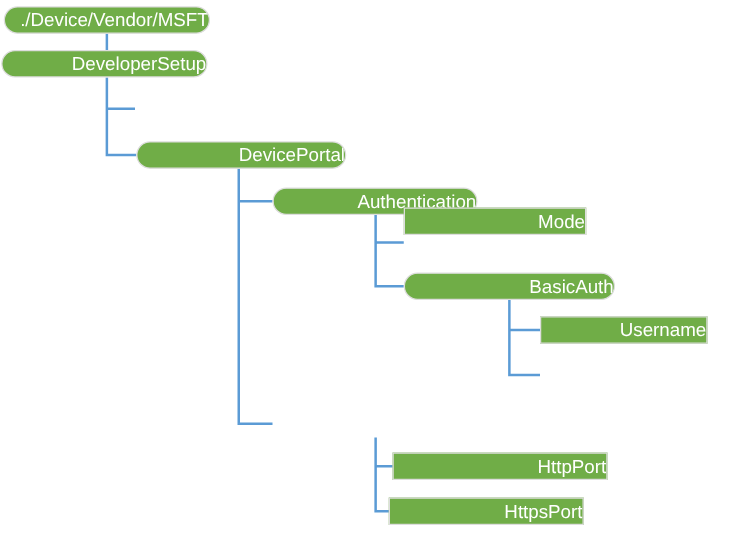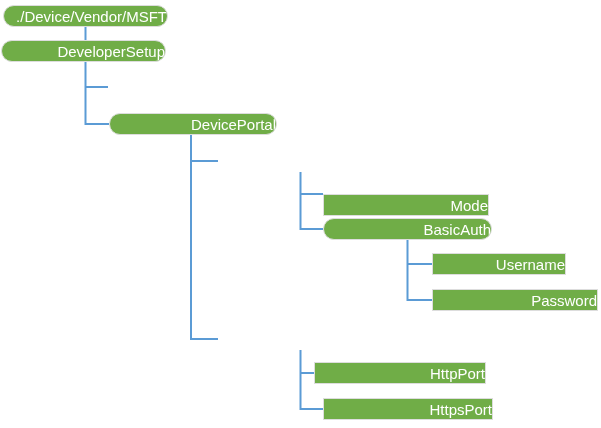--- a/index.html
+++ b/index.html
@@ -56,27 +56,27 @@
     <path d="M300.5 350 L300.5 409 L323 409 M300.5 373 L323 373"></path>
   </svg>
 
   <div class="node pill" style="left:3px;   top:5px;   width:165px">./Device/Vendor/MSFT</div>
 
   <div class="node pill" style="left:1px;   top:40px;  width:165px">DeveloperSetup</div>
 
 
   <div class="node pill" style="left:109px; top:113px; width:168px">DevicePortal</div>
 
+  <div class="node pill" style="left:218px; top:150px; width:164px">Authentication</div>
 
-  <div class="node rect" style="left:323px; top:194px; width:166px">Mode</div>
+  <div class="node rect" style="left:323px; top:166px; width:146px">Mode</div>
 
   <div class="node pill" style="left:323px; top:218px; width:169px">BasicAuth</div>
 
   <div class="node rect" style="left:432px; top:253px; width:134px">Username</div>
 
-  <div class="node rect" style="left:432px; top:289px; width:166px">Password</div>
 
 
   <div class="node rect" style="left:314px; top:362px; width:172px">HttpPort</div>
 
-  <div class="node rect" style="left:323px; top:398px; width:170px">HttpsPort</div>
+  <div class="node rect" style="left:311px; top:398px; width:156px">HttpsPort</div>
 
 </div>
 
 </body></html>

